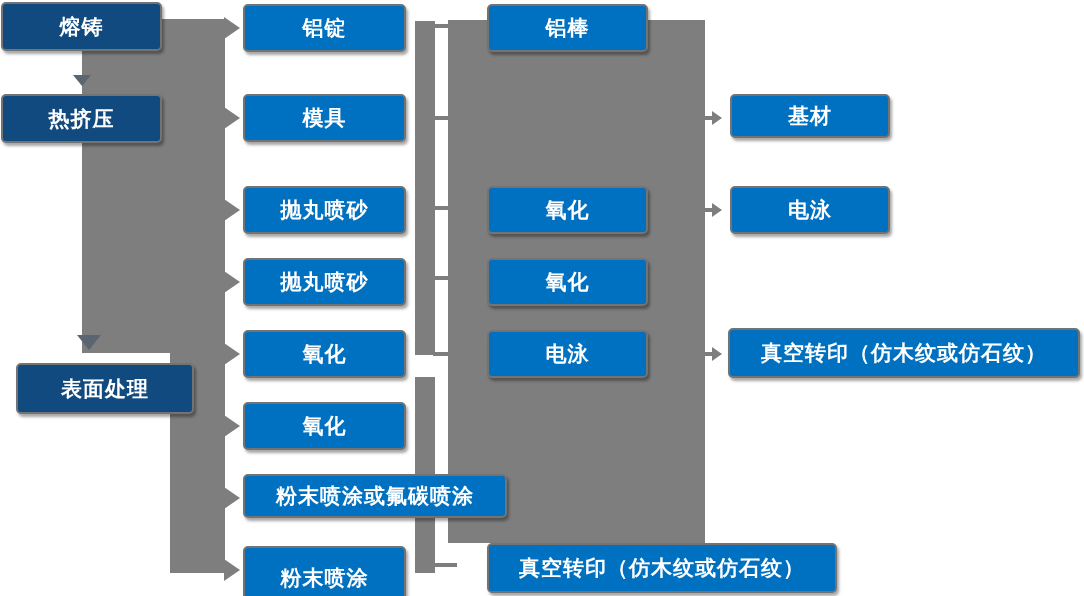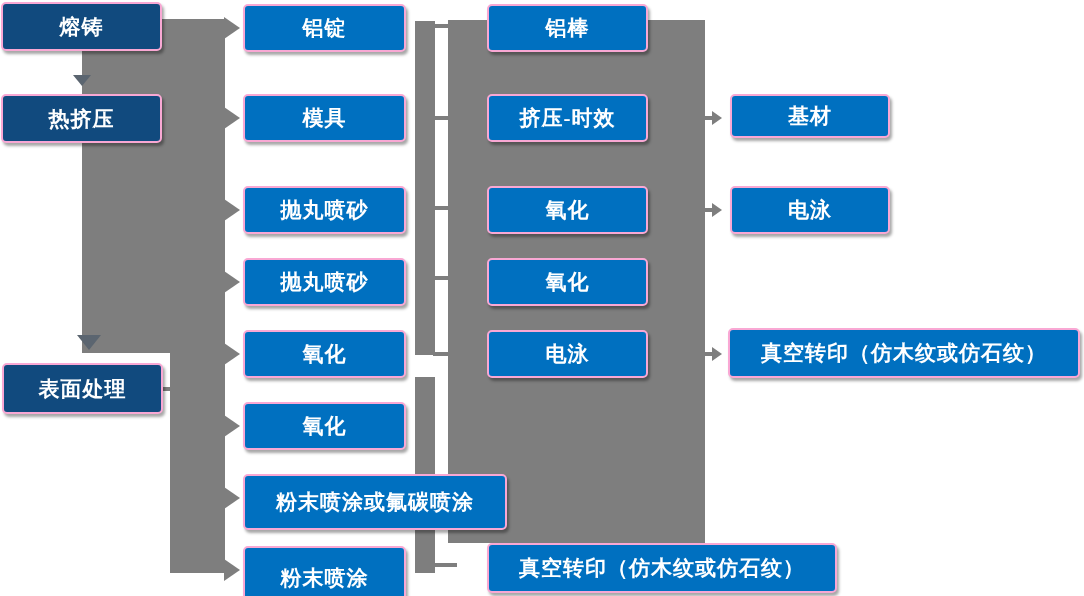--- a/index.html
+++ b/index.html
@@ -32,21 +32,21 @@
   .tri-down.big{
     border-left:12px solid transparent;
     border-right:12px solid transparent;
     border-top:15px solid #5b6570;
   }
   
   .node{
     position:absolute;z-index:2;box-sizing:border-box;
     display:flex;align-items:center;justify-content:center;
     color:#ffffff;font-size:21px;font-weight:600;letter-spacing:1px;
-    border:2px solid #f9a8d4;border-radius:5px;
+    border:2px solid #737373;border-radius:5px;
     box-shadow:2px 3px 3px rgba(0,0,0,0.35);
     white-space:nowrap;
   }
   .node.dark{background:#114a7e;}
   .node.bright{background:#0070c0;font-family:Liberation Serif, serif;}
 </style>
 </head>
 <body>
 
 <div class="stage">
@@ -79,33 +79,32 @@
 
   <div class="gray" style="left:704px;top:116px;width:9px;height:4px;"></div>
   <div class="tri-right small" style="left:712px;top:111px;"></div>
   <div class="gray" style="left:704px;top:208px;width:9px;height:4px;"></div>
   <div class="tri-right small" style="left:712px;top:203px;"></div>
   <div class="gray" style="left:704px;top:352px;width:9px;height:4px;"></div>
   <div class="tri-right small" style="left:712px;top:347px;"></div>
 
   <div class="node dark" style="left:1px;top:2px;width:161px;height:49px;">熔铸</div>
   <div class="node dark" style="left:1px;top:94px;width:161px;height:49px;">热挤压</div>
-  <div class="node dark" style="left:2px;top:363px;width:161px;height:51px;">表面处理</div>
+  <div class="node dark" style="left:16px;top:363px;width:178px;height:51px;">表面处理</div>
 
   <div class="node bright" style="left:243px;top:4px;width:163px;height:48px;">铝锭</div>
   <div class="node bright" style="left:243px;top:94px;width:163px;height:48px;">模具</div>
   <div class="node bright" style="left:243px;top:186px;width:163px;height:48px;">抛丸喷砂</div>
   <div class="node bright" style="left:243px;top:258px;width:163px;height:48px;">抛丸喷砂</div>
   <div class="node bright" style="left:243px;top:330px;width:163px;height:48px;">氧化</div>
   <div class="node bright" style="left:243px;top:402px;width:163px;height:48px;">氧化</div>
-  <div class="node bright" style="left:243px;top:474px;width:264px;height:56px;">粉末喷涂或氟碳喷涂</div>
+  <div class="node bright" style="left:243px;top:474px;width:264px;height:44px;">粉末喷涂或氟碳喷涂</div>
   <div class="node bright" style="left:243px;top:546px;width:163px;height:64px;">粉末喷涂</div>
 
   <div class="node bright" style="left:487px;top:4px;width:161px;height:48px;">铝棒</div>
-  <div class="node bright" style="left:487px;top:94px;width:161px;height:48px;">挤压-时效</div>
   <div class="node bright" style="left:487px;top:186px;width:161px;height:48px;">氧化</div>
   <div class="node bright" style="left:487px;top:258px;width:161px;height:48px;">氧化</div>
   <div class="node bright" style="left:487px;top:330px;width:161px;height:48px;">电泳</div>
   <div class="node bright" style="left:487px;top:543px;width:350px;height:50px;">真空转印（仿木纹或仿石纹）</div>
 
   <div class="node bright" style="left:730px;top:94px;width:160px;height:44px;">基材</div>
   <div class="node bright" style="left:730px;top:186px;width:160px;height:48px;">电泳</div>
   <div class="node bright" style="left:728px;top:328px;width:352px;height:50px;">真空转印（仿木纹或仿石纹）</div>
 
 </div>

